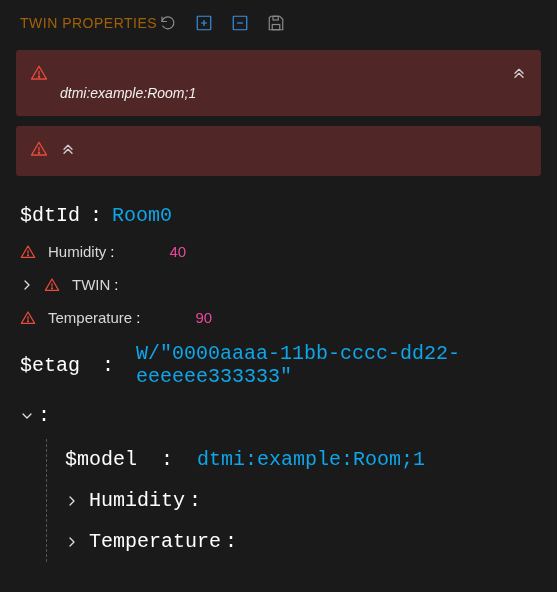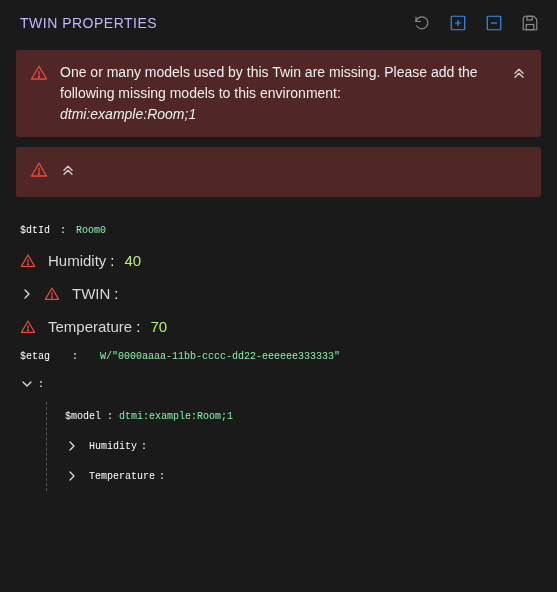--- a/index.html
+++ b/index.html
@@ -8,26 +8,25 @@
     background: #1a1a1a;
     font-family: -apple-system, "Segoe UI", sans-serif;
     color: #e0e0e0;
     width: 557px;
     height: 592px;
     overflow: hidden;
   }
   .header {
     display: flex;
     align-items: center;
-    justify-content: space-between;
     padding: 12px 16px 12px 20px;
     font-size: 14px;
     font-weight: 400;
     letter-spacing: 0.5px;
-    color: #c4b5fd;
+    color: #a16207;
   }
   .toolbar {
     display: flex;
     align-items: center;
     gap: 14px;
   }
   .toolbar-btn {
     width: 22px;
     height: 22px;
     display: inline-flex;
@@ -54,26 +53,26 @@
   .props {
     padding: 10px 20px 0 20px;
     font-size: 15px;
   }
   .prop-row {
     display: flex;
     align-items: center;
     gap: 10px;
     padding: 8px 0;
   }
-  .mono { font-family: Consolas, "Courier New", monospace; font-size:10px; }
+  .mono { font-family: Consolas, "Courier New", monospace; font-size:20px; }
   .key { color:#ffffff; }
   .sep { color:#ffffff; }
-  .val { color:#86efac; }
+  .val { color:#0ea5e9; }
   .warn-key { color:#d8d8d8; }
-  .warn-val { color:#bef264; }
+  .warn-val { color:#ec4899;margin-left:45px; }
   .chev { width:14px; display:inline-flex; justify-content:center; color:#e8e8e8;}
   .warn-ic { width:18px; display:inline-flex; }
   .nested {
     margin-top: 4px;
     margin-left: 26px;
     border-left: 1px dashed #555;
     padding-left: 18px;
   }
   .nested .prop-row { padding:9px 0; }
 </style>
@@ -113,21 +112,21 @@
 
 <div class="alert">
   <span class="alert-icon">
     <svg width="18" height="18" viewBox="0 0 24 24" fill="none" stroke="#e74c3c" stroke-width="1.8">
         <path d="M12 3 L22 20 L2 20 Z" stroke-linejoin="round"></path>
         <path d="M12 10 L12 14" stroke-linecap="round"></path>
         <circle cx="12" cy="17" r="0.8" fill="#e74c3c"></circle>
       </svg>
   </span>
   <div class="alert-body">
-    <span>One or many models used by this Twin are missing. Please add the following missing models to this environment:</span><br>
+    <br>
     <span class="model-id">dtmi:example:Room;1</span>
   </div>
   <span class="alert-collapse">
     <svg width="16" height="16" viewBox="0 0 24 24" fill="none" stroke="#d0d0d0" stroke-width="2">
         <path d="M6 14 L12 8 L18 14" stroke-linecap="round" stroke-linejoin="round"></path>
         <path d="M6 20 L12 14 L18 20" stroke-linecap="round" stroke-linejoin="round"></path>
       </svg>
   </span>
 </div>
 
@@ -188,40 +187,40 @@
   <div class="prop-row">
     <span class="warn-ic">
       <svg width="16" height="16" viewBox="0 0 24 24" fill="none" stroke="#e74c3c" stroke-width="1.8">
           <path d="M12 3 L22 20 L2 20 Z" stroke-linejoin="round"></path>
           <path d="M12 10 L12 14" stroke-linecap="round"></path>
           <circle cx="12" cy="17" r="0.8" fill="#e74c3c"></circle>
         </svg>
     </span>
     <span class="warn-key">Temperature</span>
       <span class="sep" style="margin-left:-6px">:</span>
-    <span class="warn-val">70</span>
+    <span class="warn-val">90</span>
   </div>
 
   <div class="prop-row mono" style="gap:22px;">
     <span class="key">$etag</span>
       <span class="sep">:</span>
     <span class="val">W/"0000aaaa-11bb-cccc-dd22-eeeeee333333"</span>
   </div>
 
   <div class="prop-row mono">
     <span class="chev">
       <svg width="12" height="12" viewBox="0 0 24 24" fill="none" stroke="#e0e0e0" stroke-width="2.5">
           <path d="M4 8 L12 16 L20 8" stroke-linecap="round" stroke-linejoin="round"></path>
         </svg>
     </span>
       <span class="sep" style="margin-left:-6px">:</span>
   </div>
 
   <div class="nested mono">
-    <div class="prop-row" style="gap:6px;">
+    <div class="prop-row" style="gap:24px;">
       <span class="key">$model</span>
         <span class="sep">:</span>
       <span class="val">dtmi:example:Room;1</span>
     </div>
     <div class="prop-row">
       <span class="chev">
         <svg width="12" height="12" viewBox="0 0 24 24" fill="none" stroke="#e0e0e0" stroke-width="2.5">
             <path d="M8 4 L16 12 L8 20" stroke-linecap="round" stroke-linejoin="round"></path>
           </svg>
       </span>

